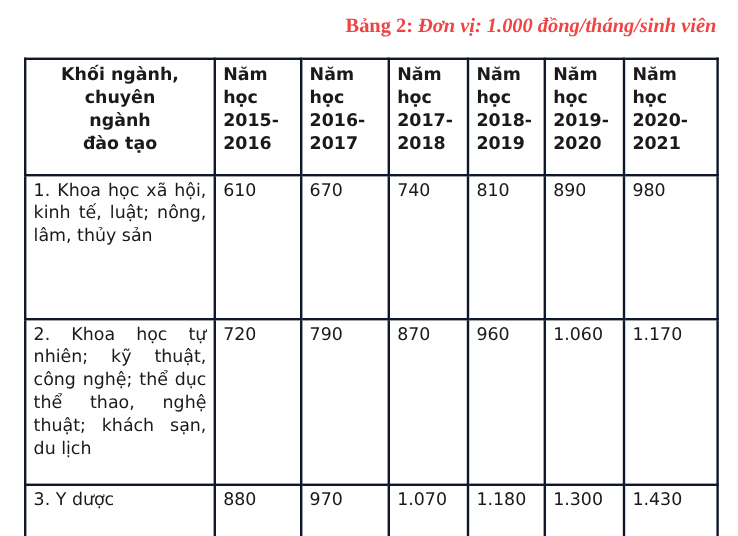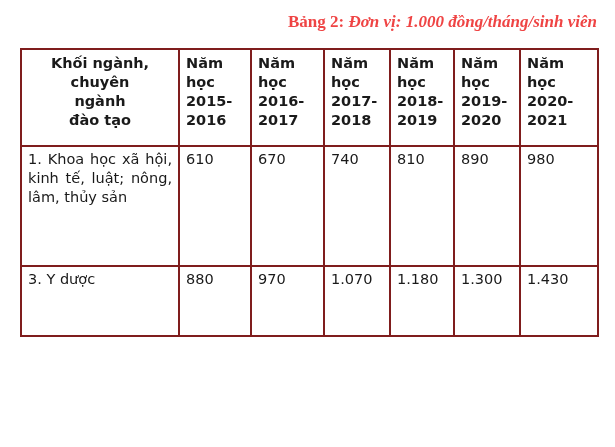--- a/index.html
+++ b/index.html
@@ -9,21 +9,21 @@
     font-family: "Liberation Serif", serif; font-size: 17px; font-weight: bold; color: #ef4444;
     white-space: nowrap;
   }
   .caption .unit { font-style: italic; }
   table.fee {
     position: absolute; left: 20px; top: 48px;
     border-collapse: collapse; table-layout: fixed;
     width: 577px;
   }
   table.fee td, table.fee th {
-    border: 2px solid #7f1d1d;
+    border: 2px solid #0f172a;
     vertical-align: top;
     font-size: 14.5px;
     line-height: 19px;
     padding: 3px 6px;
     margin-top: 16px;
   }
   table.fee th { font-weight: bold; text-align: left; padding-top: 4px; }
   table.fee th.major-head { text-align: center; }
   th .line { display: block; }
   td.major { text-align: justify; text-align-last: left; padding-left: 12px; }
@@ -98,20 +98,29 @@
   <tr class="r1">
     <td class="major">1. Khoa học xã hội, kinh tế, luật; nông, lâm, thủy sản</td>
     <td class="val">610</td>
     <td class="val">670</td>
     <td class="val">740</td>
     <td class="val">810</td>
     <td class="val">890</td>
     <td class="val">980</td>
   </tr>
 
+  <tr class="r2">
+    <td class="major">2. Khoa học tự nhiên; kỹ thuật, công nghệ; thể dục thể thao, nghệ thuật; khách sạn, du lịch</td>
+    <td class="val">720</td>
+    <td class="val">790</td>
+    <td class="val">870</td>
+    <td class="val">960</td>
+    <td class="val">1.060</td>
+    <td class="val">1.170</td>
+  </tr>
 
   <tr class="r3">
     <td class="major">3. Y dược</td>
     <td class="val">880</td>
     <td class="val">970</td>
     <td class="val">1.070</td>
     <td class="val">1.180</td>
     <td class="val">1.300</td>
     <td class="val">1.430</td>
   </tr>

